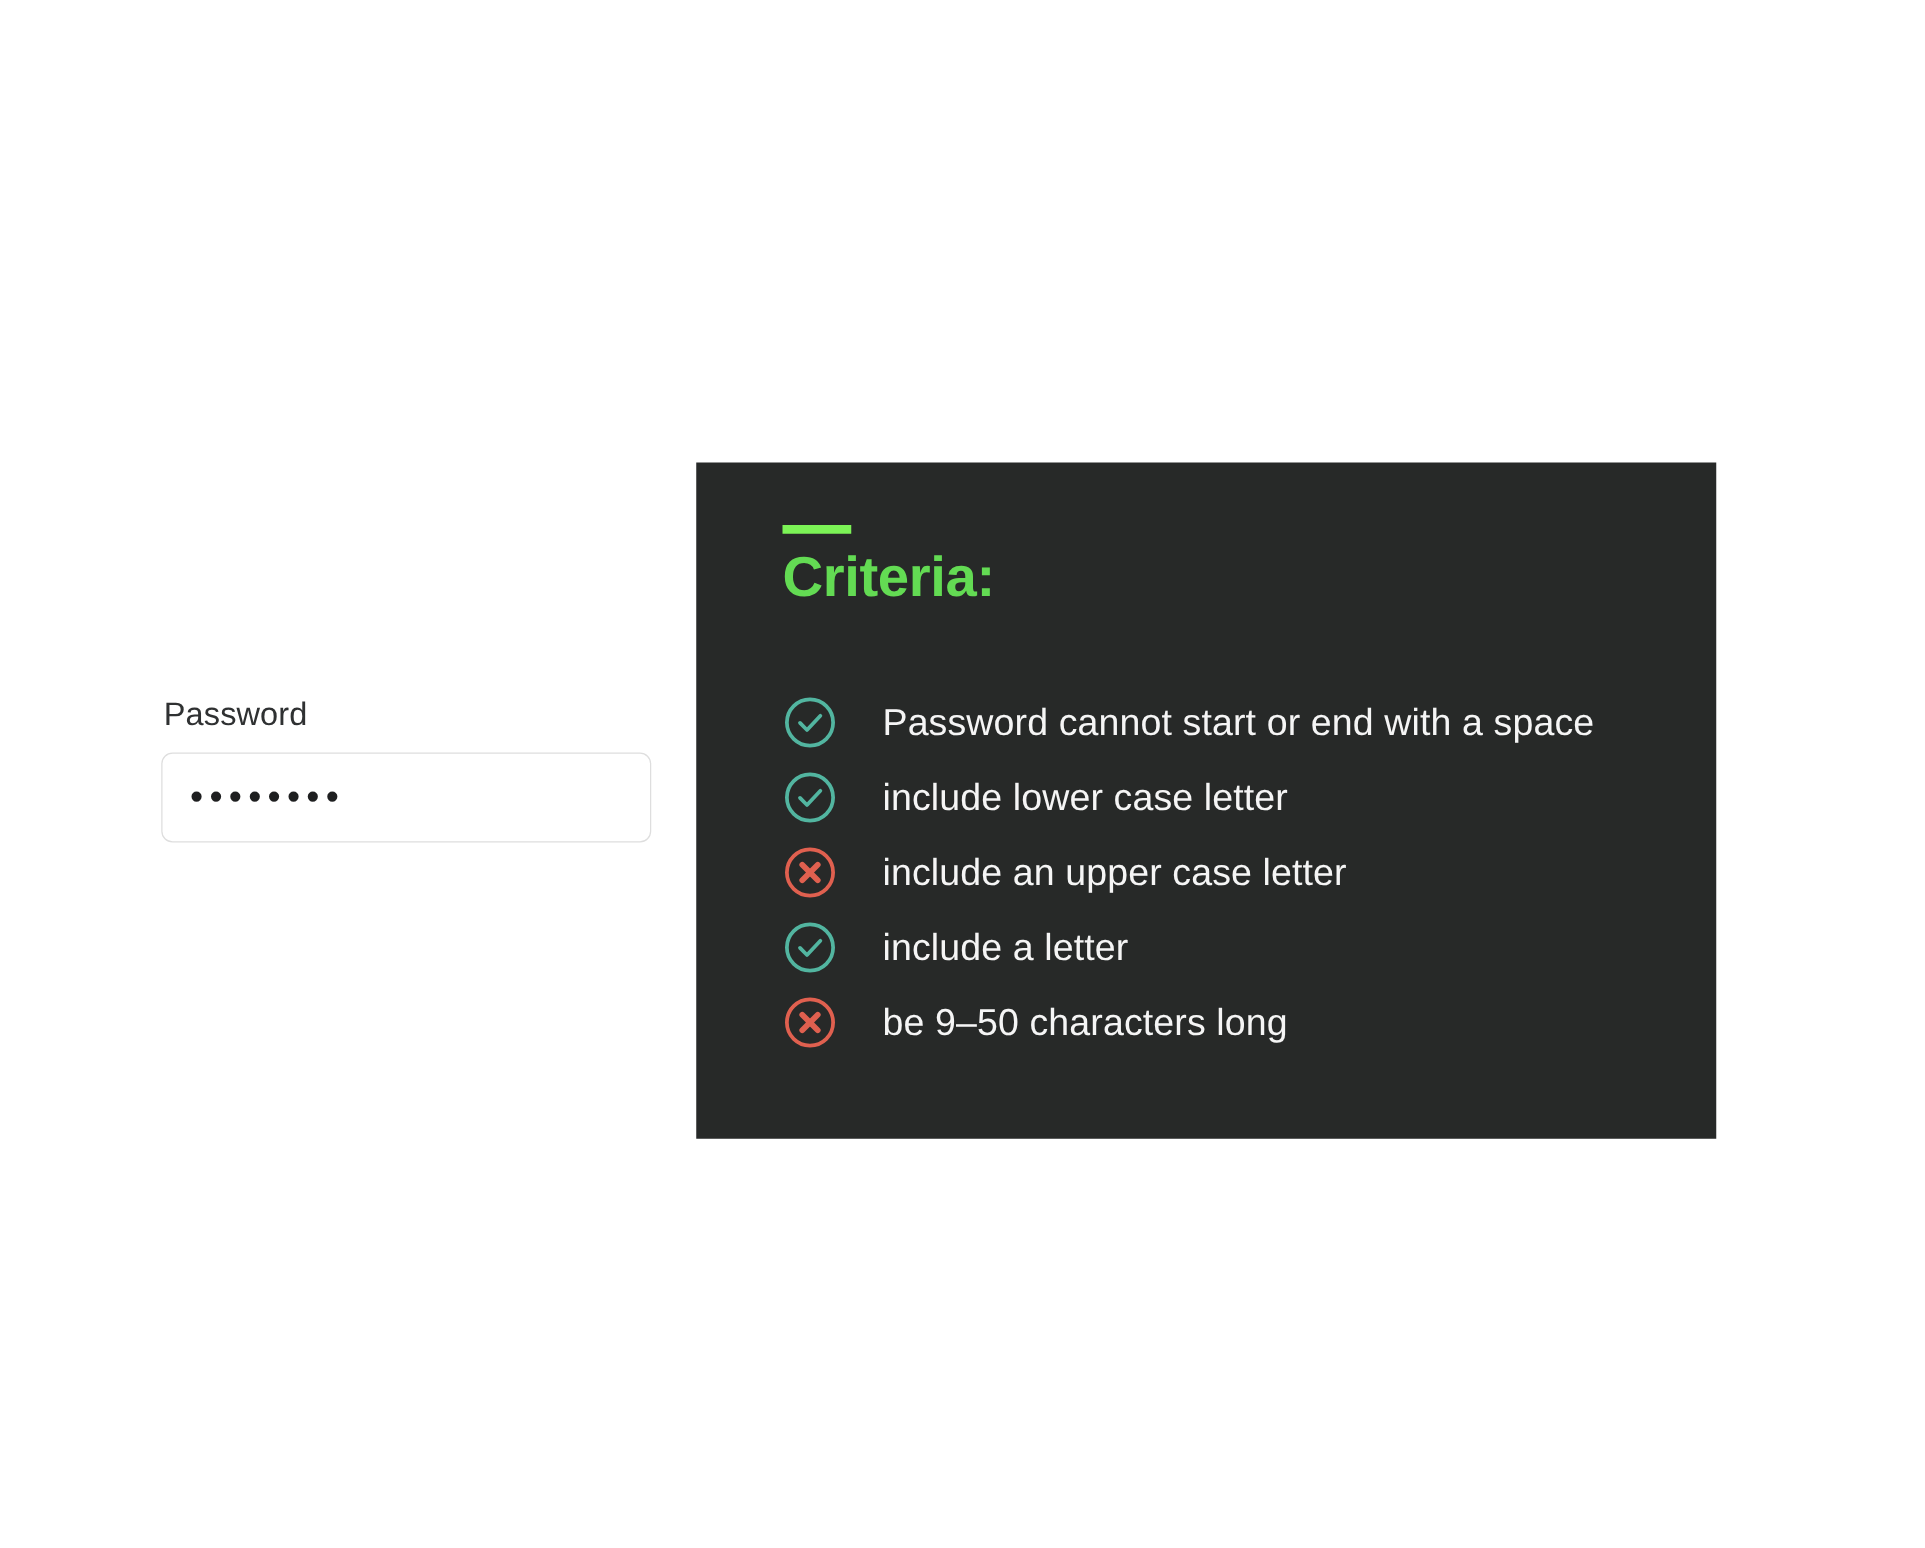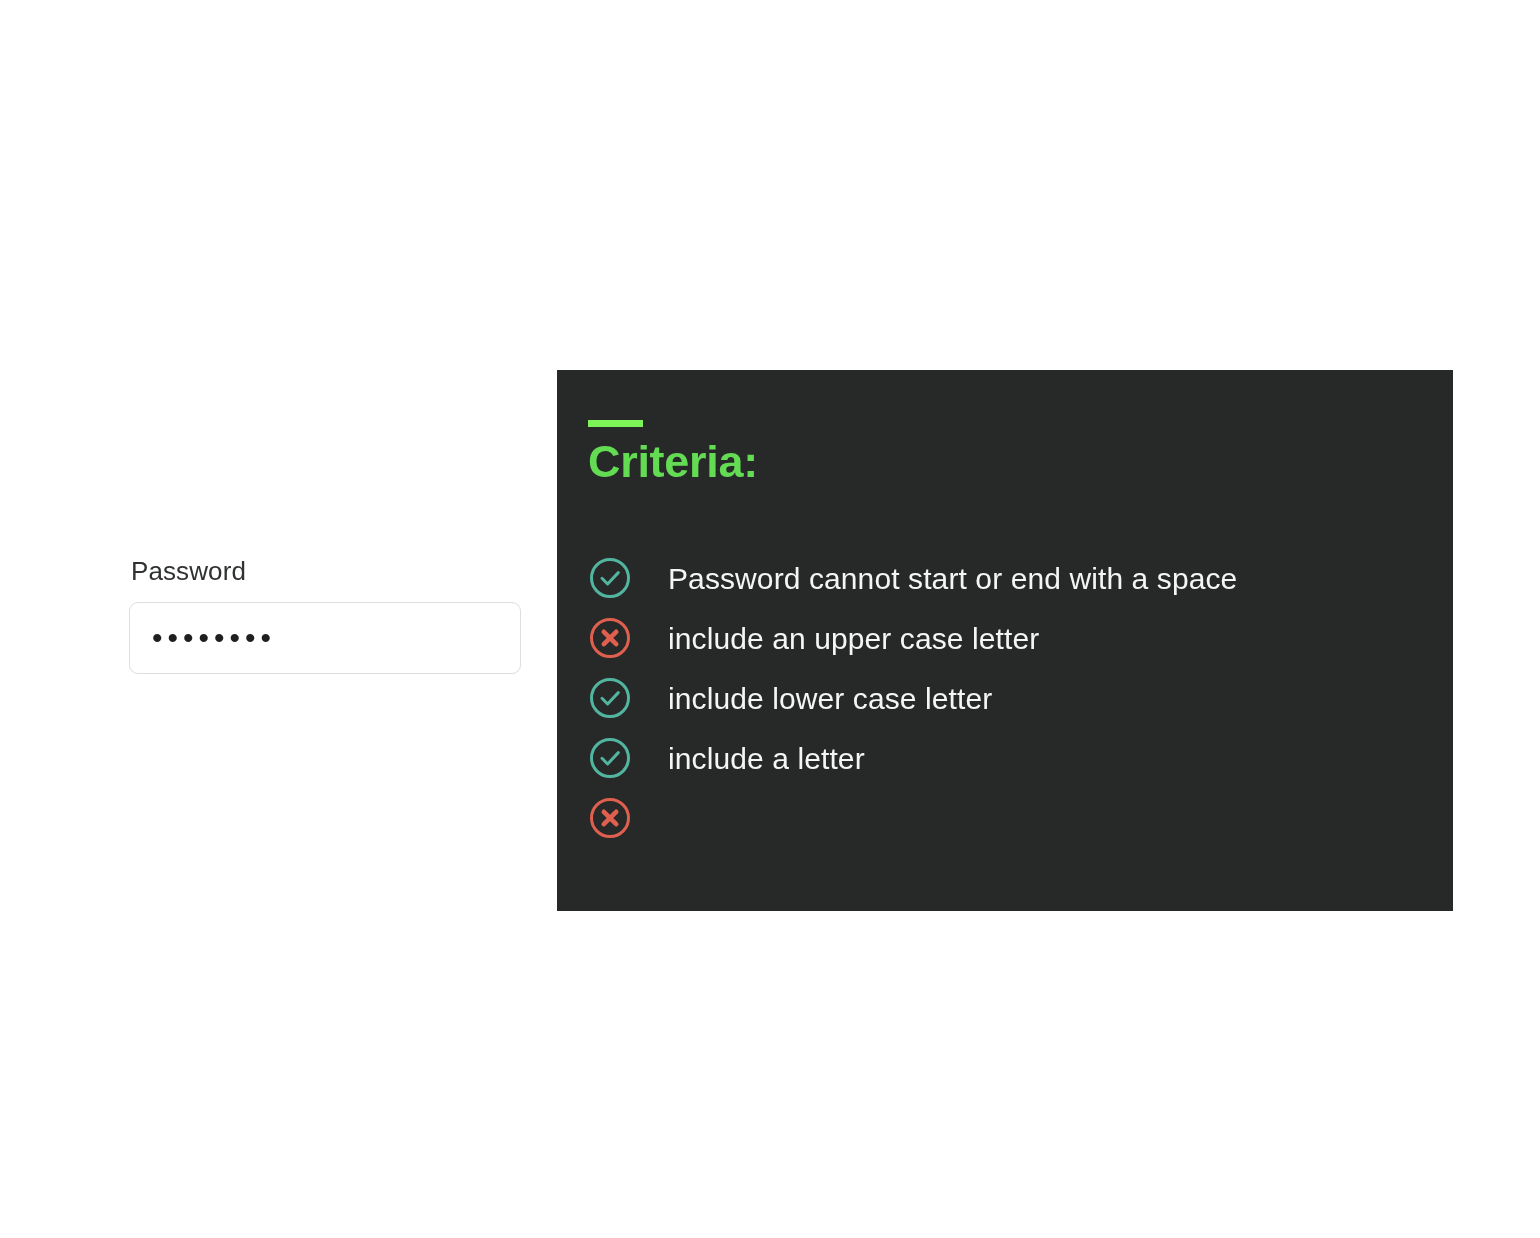--- a/index.html
+++ b/index.html
@@ -55,25 +55,25 @@
     letter-spacing: 5px;
     color: #1e1f20;
   }
   .password-input::placeholder { color: #b6b6b6; letter-spacing: 0px; font-size: 22px; }
 
   
   .criteria-panel {
     position: absolute;
     left: 557px;
     top: 370px;
-    width: 896px;
+    width: 816px;
     height: 541px;
     background: #272928;
     box-sizing: border-box;
-    padding: 50px 0 0 31px;
+    padding: 50px 0 0 69px;
   }
   .criteria-accent-bar {
     width: 55px;
     height: 7px;
     background: #7cf356;
     margin-bottom: 11px;
   }
   .criteria-title {
     font-size: 45px;
     font-weight: 700;
@@ -137,50 +137,51 @@
           <circle cx="21" cy="21" r="18.5" fill="none" stroke="#52b5a0" stroke-width="3"></circle>
           <path d="M13 21.3 L18.6 27 L29.3 15.6" fill="none" stroke="#52b5a0" stroke-width="3" stroke-linecap="round" stroke-linejoin="round"></path>
         </svg>
       </span>
       <span class="criteria-text">Password cannot start or end with a space</span>
     </li>
 
     <li class="criteria-item">
       <span class="criteria-icon">
         <svg width="42" height="42" viewBox="0 0 42 42">
+          <circle cx="21" cy="21" r="18.5" fill="none" stroke="#52b5a0" stroke-width="3"></circle>
+          <path d="M13 21.3 L18.6 27 L29.3 15.6" fill="none" stroke="#52b5a0" stroke-width="3" stroke-linecap="round" stroke-linejoin="round"></path>
+        </svg>
+      </span>
+      <span class="criteria-text">include lower case letter</span>
+    </li>
+
+    <li class="criteria-item">
+      <span class="criteria-icon">
+        <svg width="42" height="42" viewBox="0 0 42 42">
           <circle cx="21" cy="21" r="18.5" fill="none" stroke="#e0604f" stroke-width="3"></circle>
           <path d="M14.8 14.8 L27.2 27.2 M27.2 14.8 L14.8 27.2" fill="none" stroke="#e0604f" stroke-width="4.6" stroke-linecap="round"></path>
         </svg>
       </span>
       <span class="criteria-text">include an upper case letter</span>
-    </li>
-
-    <li class="criteria-item">
-      <span class="criteria-icon">
-        <svg width="42" height="42" viewBox="0 0 42 42">
-          <circle cx="21" cy="21" r="18.5" fill="none" stroke="#52b5a0" stroke-width="3"></circle>
-          <path d="M13 21.3 L18.6 27 L29.3 15.6" fill="none" stroke="#52b5a0" stroke-width="3" stroke-linecap="round" stroke-linejoin="round"></path>
-        </svg>
-      </span>
-      <span class="criteria-text">include lower case letter</span>
     </li>
 
     <li class="criteria-item">
       <span class="criteria-icon">
         <svg width="42" height="42" viewBox="0 0 42 42">
           <circle cx="21" cy="21" r="18.5" fill="none" stroke="#52b5a0" stroke-width="3"></circle>
           <path d="M13 21.3 L18.6 27 L29.3 15.6" fill="none" stroke="#52b5a0" stroke-width="3" stroke-linecap="round" stroke-linejoin="round"></path>
         </svg>
       </span>
       <span class="criteria-text">include a letter</span>
     </li>
 
     <li class="criteria-item">
       <span class="criteria-icon">
         <svg width="42" height="42" viewBox="0 0 42 42">
           <circle cx="21" cy="21" r="18.5" fill="none" stroke="#e0604f" stroke-width="3"></circle>
           <path d="M14.8 14.8 L27.2 27.2 M27.2 14.8 L14.8 27.2" fill="none" stroke="#e0604f" stroke-width="4.6" stroke-linecap="round"></path>
         </svg>
       </span>
+      <span class="criteria-text">be 9–50 characters long</span>
     </li>
 
   </ul>
 </div>
 
 </body></html>

